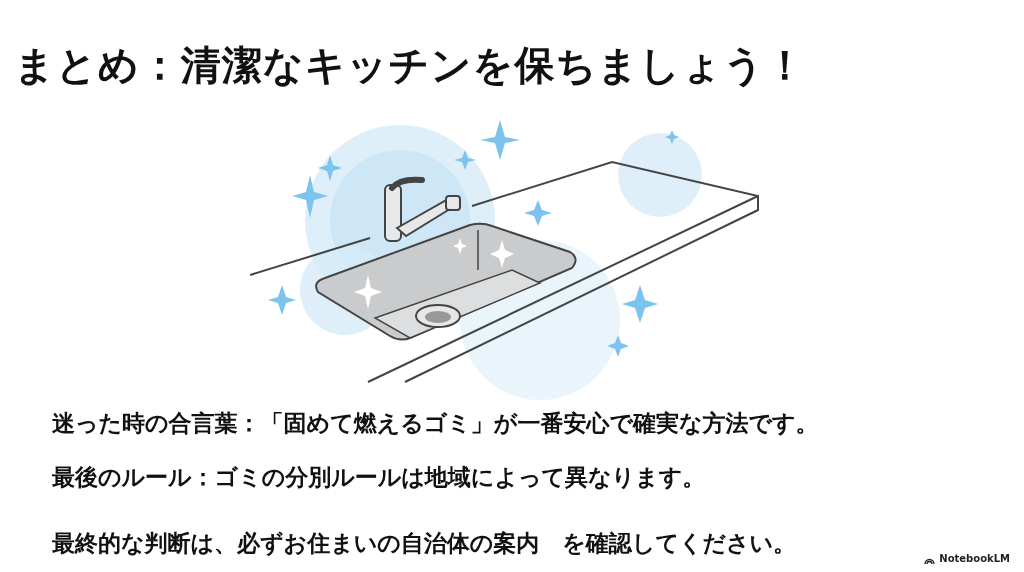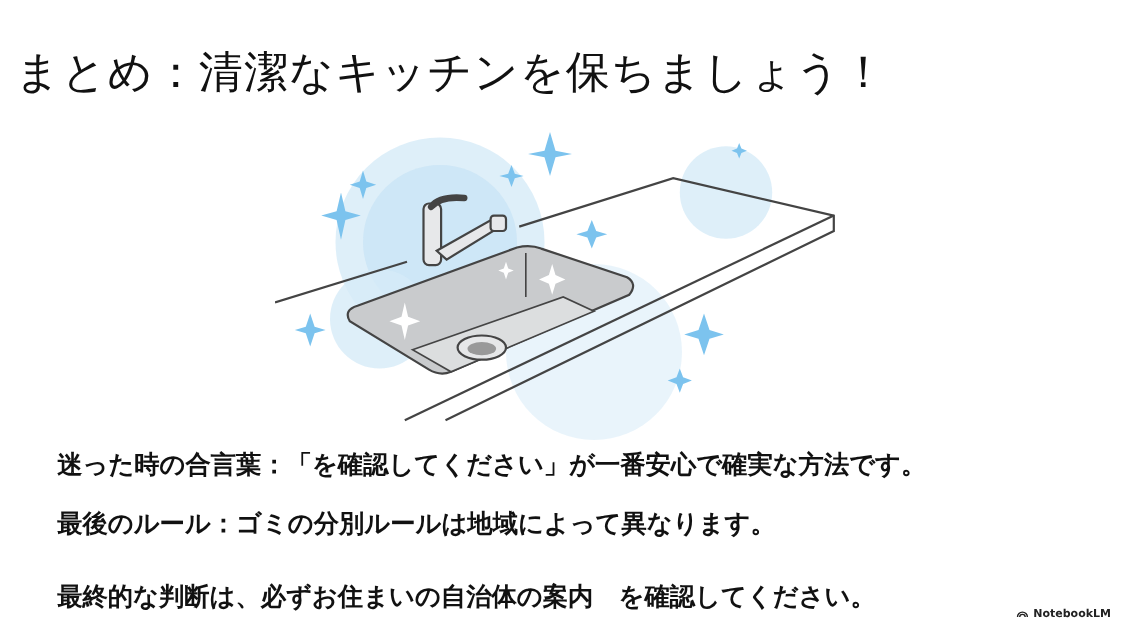--- a/index.html
+++ b/index.html
@@ -4,36 +4,36 @@
 <style>
   html, body { margin:0; padding:0; }
   body {
     width:1024px; height:572px; overflow:hidden; position:relative;
     background:#ffffff;
     font-family:"DejaVu Sans", "Liberation Sans", sans-serif;
     color:#111111;
   }
   .title {
     position:absolute; left:0; top:38px; width:820px;
-    text-align:center; font-size:40px; font-weight:normal; letter-spacing:1px;
+    text-align:center; font-size:40px; font-weight:bold; letter-spacing:1px;
     margin:0;
   }
   .illus {
     position:absolute; left:250px; top:110px; width:580px; height:290px;
   }
   .body-text {
     position:absolute; left:52px; font-size:23px; font-weight:bold;
     line-height:30px; white-space:pre;
   }
   .line1 { top:408px; }
   .line2 { top:462px; }
   .line3 { top:528px; }
   .brand {
     position:absolute; right:14px; bottom:8px;
-    display:flex; align-items:flex-start; gap:4px;
+    display:flex; align-items:flex-end; gap:4px;
     font-size:10px; font-weight:bold; color:#222;
   }
   .brand svg { width:11px; height:8px; }
 </style>
 </head>
 <body>
 
 <h1 class="title">まとめ：清潔なキッチンを保ちましょう！</h1>
 
 <div class="illus">
@@ -72,21 +72,21 @@
       <path d="M422,20 L424,25 L429,27 L424,29 L422,34 L420,29 L415,27 L420,25Z"></path>
     </g>
     <g fill="#ffffff">
       <path d="M118,165 L121,178 L132,182 L121,186 L118,199 L115,186 L104,182 L115,178Z"></path>
       <path d="M252,130 L255,140 L264,144 L255,148 L252,158 L249,148 L240,144 L249,140Z"></path>
       <path d="M210,128 L212,134 L217,136 L212,138 L210,144 L208,138 L203,136 L208,134Z"></path>
     </g>
   </svg>
 </div>
 
-<div class="body-text line1">迷った時の合言葉：「を確認してください」が一番安心で確実な方法です。</div>
+<div class="body-text line1">迷った時の合言葉：「固めて燃えるゴミ」が一番安心で確実な方法です。</div>
 <div class="body-text line2">最後のルール：ゴミの分別ルールは地域によって異なります。</div>
 <div class="body-text line3">最終的な判断は、必ずお住まいの自治体の案内　を確認してください。</div>
 
 <div class="brand">
   <svg viewBox="0 0 11 8" xmlns="http://www.w3.org/2000/svg">
     <path d="M1,8 A4.5,4.5 0 0 1 10,8" fill="none" stroke="#222" stroke-width="1.3"></path>
     <path d="M3,8 A2.5,2.5 0 0 1 8,8" fill="none" stroke="#222" stroke-width="1.3"></path>
   </svg>
   <span>NotebookLM</span>
 </div>

